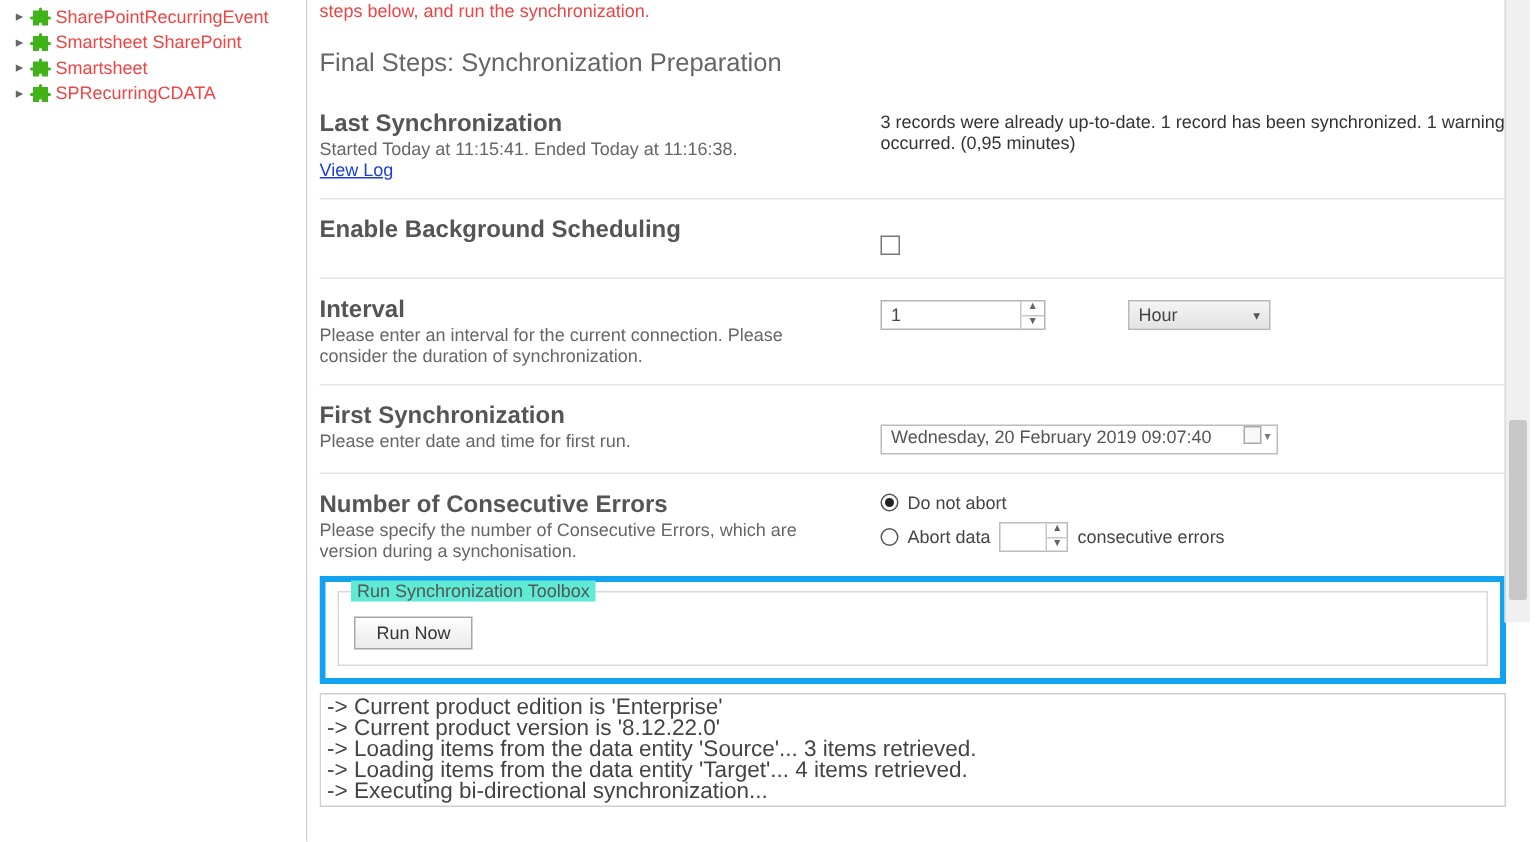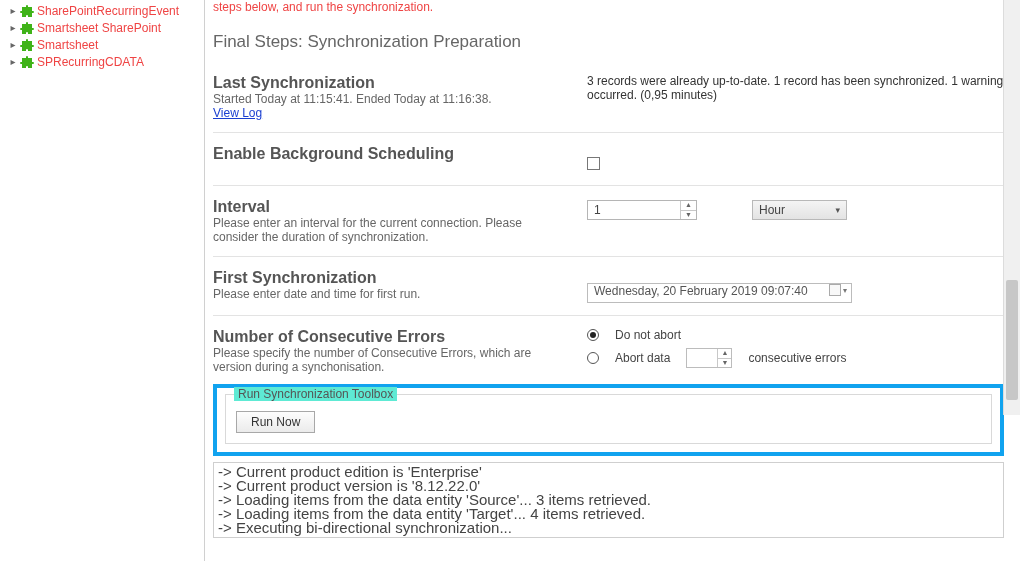--- a/index.html
+++ b/index.html
@@ -106,21 +106,21 @@
     display:inline-flex; align-items:flex-start;
     width: 265px; height:20px;
     border:1px solid #bcbcbc; background:#fff;
     padding: 0 6px; color:#555;
     position: relative;
   }
   .dateinput .cal{ position:absolute; right:4px; display:flex; align-items:center; gap:2px;}
   .dateinput .cal .box{width:12px;height:12px;border:1px solid #aaa;background:#f8f8f8;}
   .dateinput .cal .arr{font-size:8px;color:#777;}
 
-  .radio-row{ display:flex; align-items:center; gap:16px; margin-bottom:6px;}
+  .radio-row{ display:flex; align-items:center; gap:6px; margin-bottom:6px;}
   .radio{ width:12px;height:12px;border:1px solid #555;border-radius:50%; position:relative;}
   .radio.checked::after{content:"";position:absolute;left:2px;top:2px;width:6px;height:6px;border-radius:50%;background:#222;}
   .small-numinput{
     display:inline-flex; align-items:stretch;
     width:46px;height:20px;border:1px solid #bcbcbc;background:#fff;
   }
   .small-numinput .val{flex:1;padding:2px 4px;}
   .small-numinput .spin{width:14px;display:flex;flex-direction:column;border-left:1px solid #c8c8c8;}
   .small-numinput .spin div{flex:1;font-size:7px;text-align:center;color:#666;line-height:8px;}
   .small-numinput .spin div:first-child{border-bottom:1px solid #c8c8c8;}

